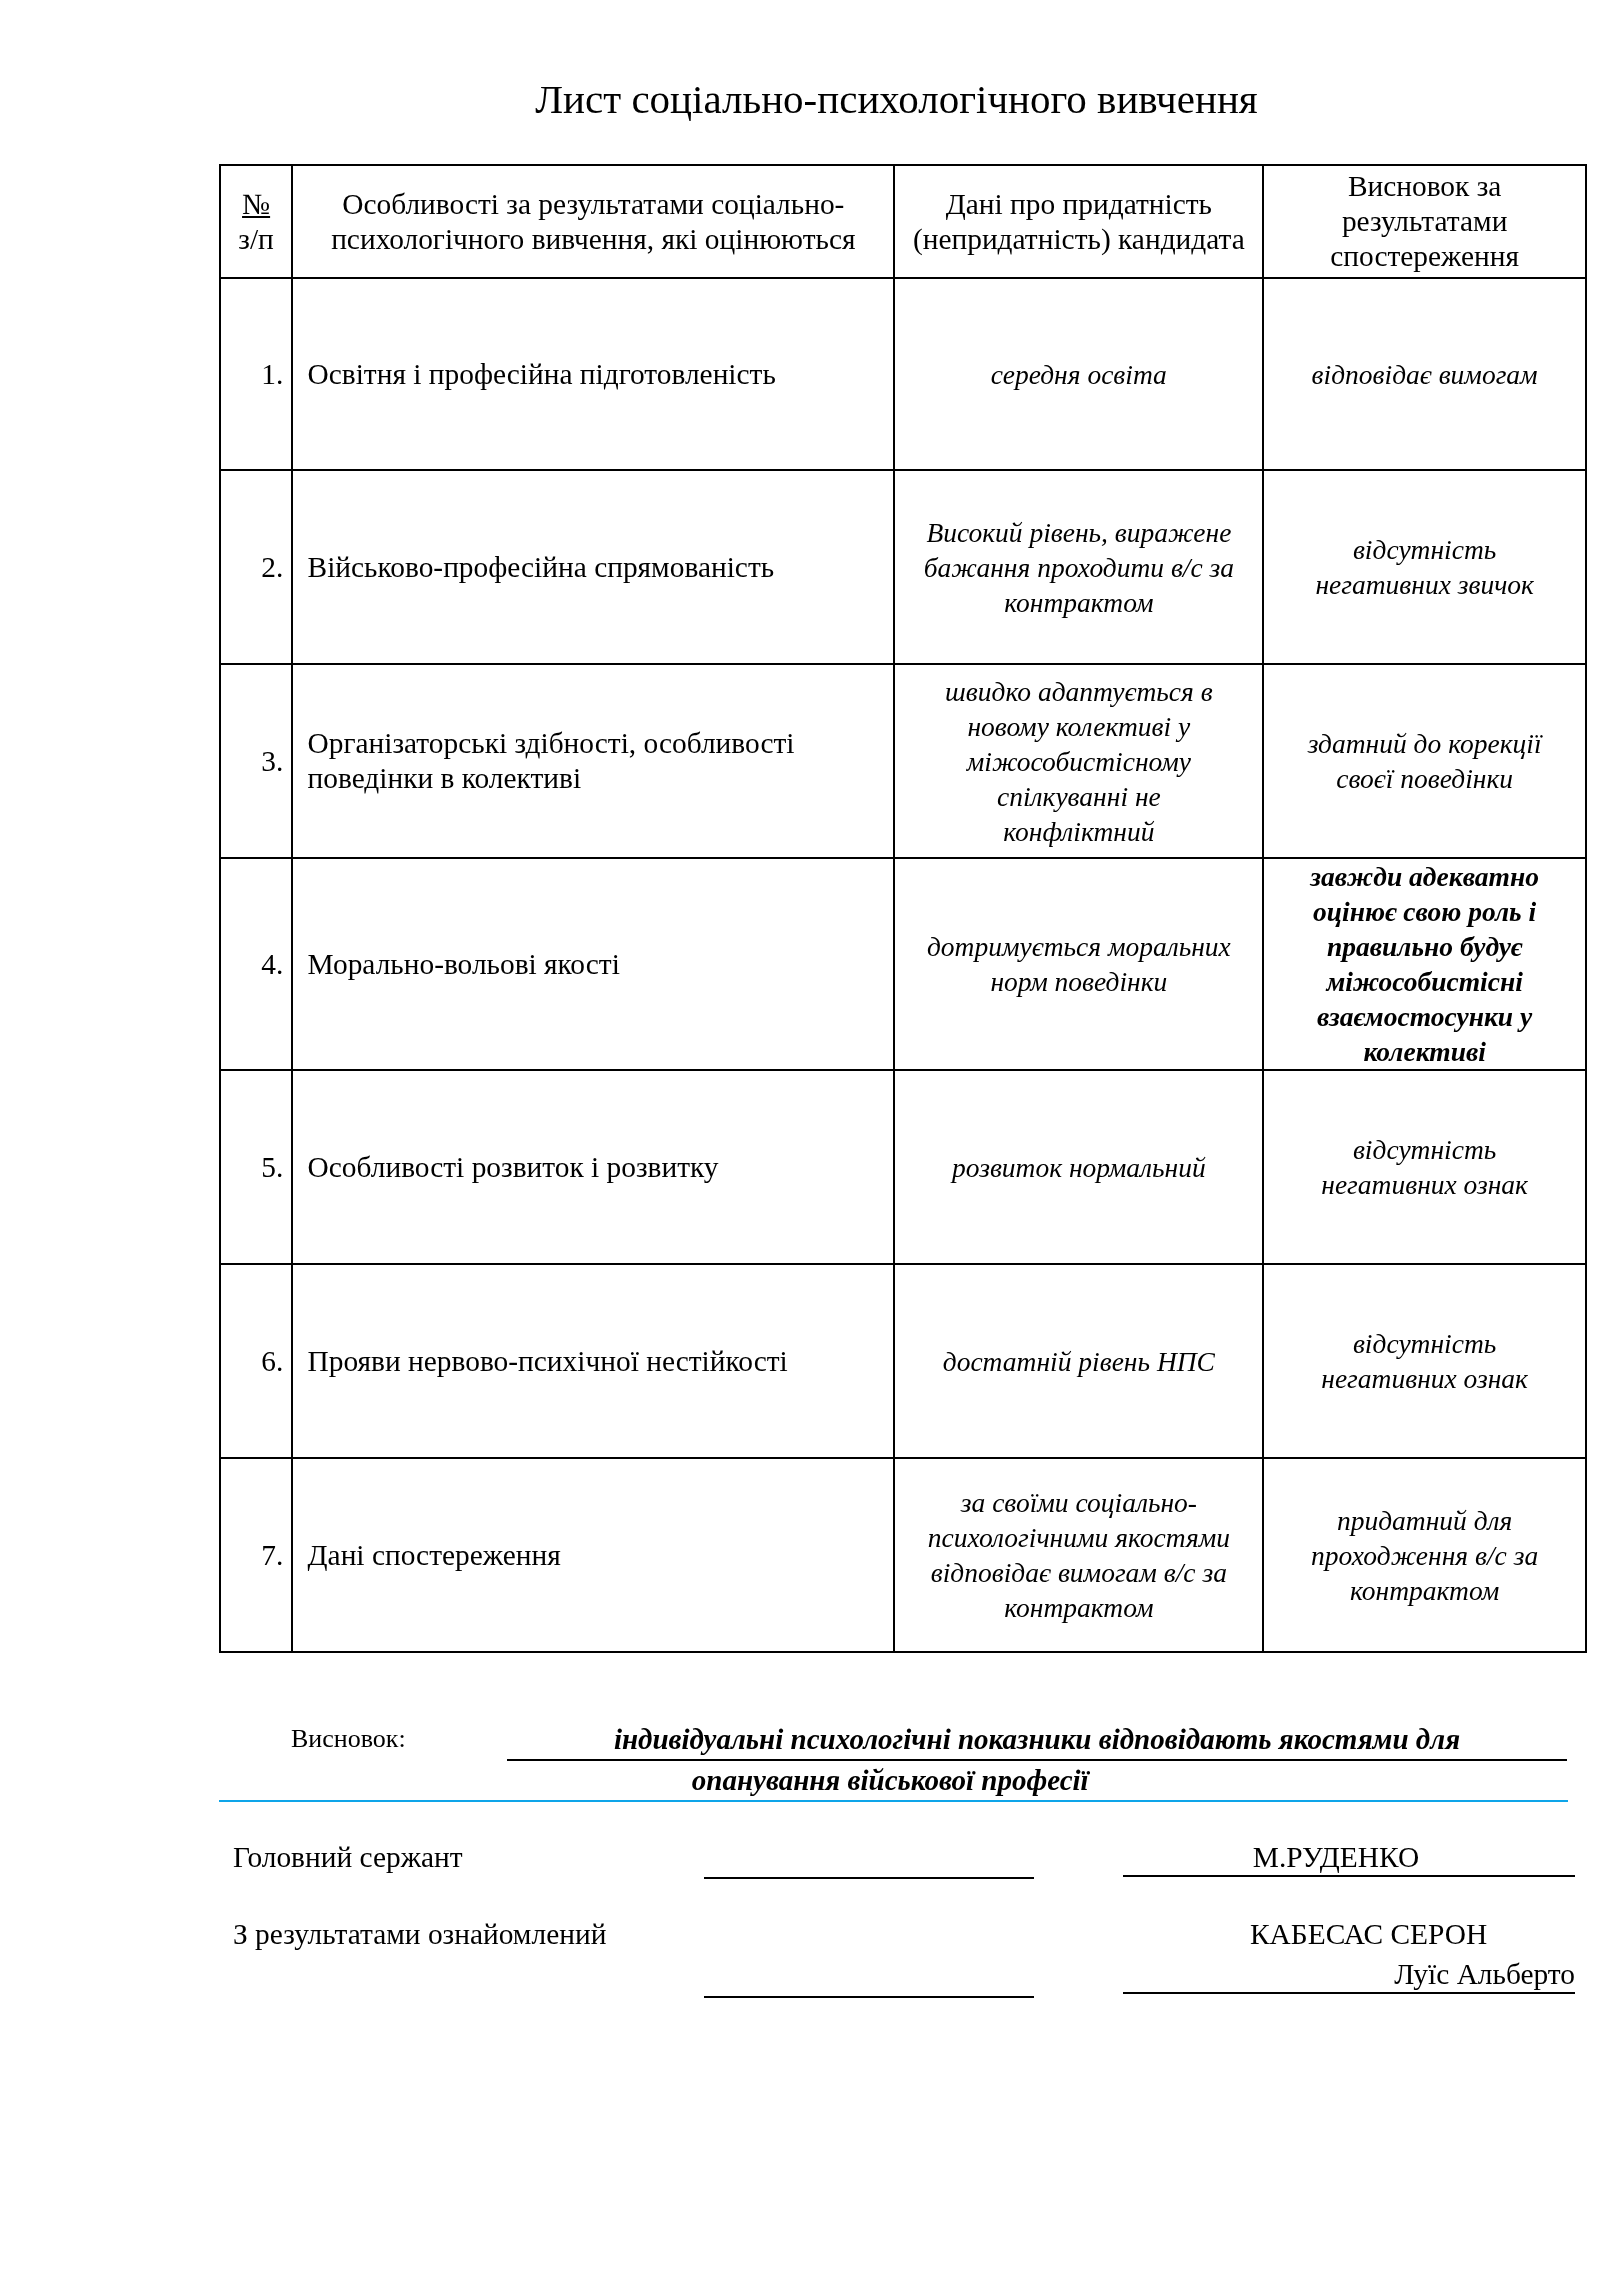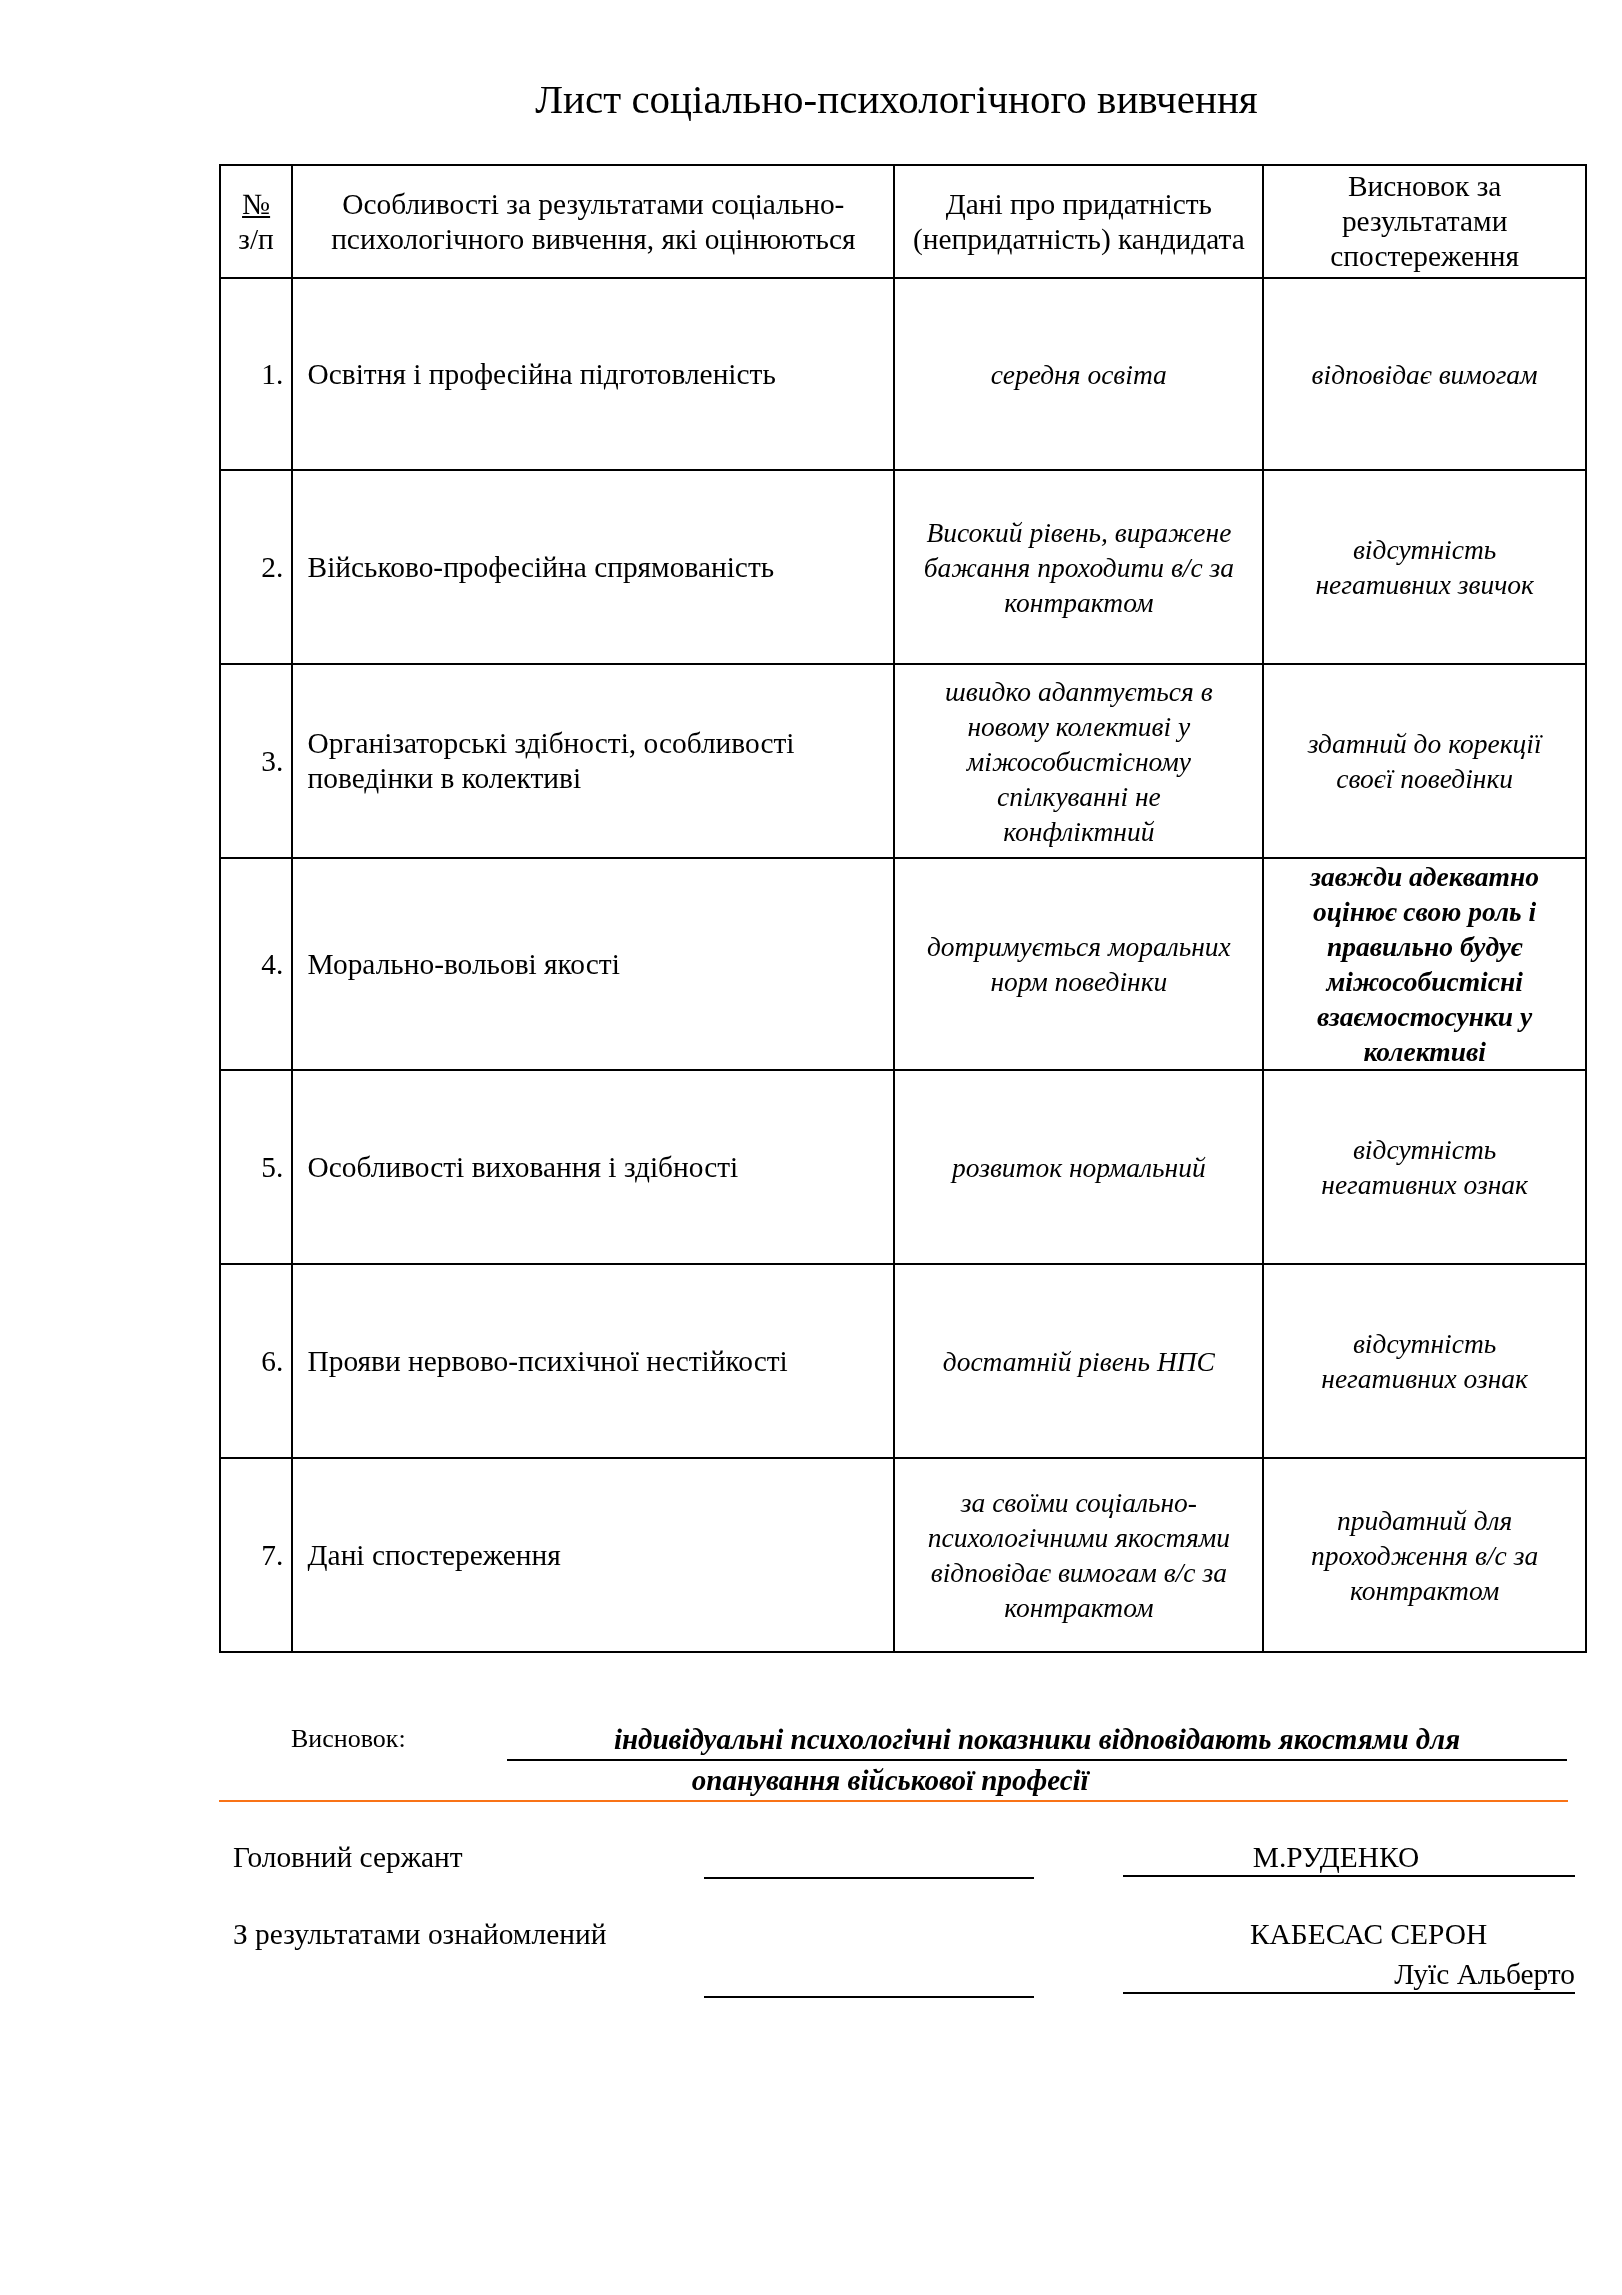--- a/index.html
+++ b/index.html
@@ -18,21 +18,21 @@
                       font-size:27.5px !important; line-height:35px !important; }
   .c1 { width:72px; } .c2 { width:601px; } .c3 { width:368px; } .c4 { width:322px; }
   .r1 { height:192px; } .r2 { height:194px; } .r3 { height:194px; } .r4 { height:207px; }
   .r5 { height:194px; } .r6 { height:194px; } .r7 { height:194px; }
 
   .concl-label { position:absolute; left:291px; top:1721px; font-size:26px; line-height:35px; }
   .concl-line1 { position:absolute; left:507px; width:1060px; top:1722px; height:37px;
                  border-bottom:2px solid #000; text-align:center; font-style:italic; font-weight:bold;
                  font-size:29px; line-height:35px; }
   .concl-line2 { position:absolute; left:219px; width:1349px; top:1763px; height:37px;
-                 border-bottom:2px solid #f97316; text-align:center; font-style:italic; font-weight:bold;
+                 border-bottom:2px solid #0ea5e9; text-align:center; font-style:italic; font-weight:bold;
                  font-size:29px; line-height:35px; }
   .concl-line2 span { display:inline-block; margin-left:-6.5px; }
 
   .sig-label { position:absolute; left:233px; font-size:29.4px; line-height:35px; }
   .sig-blank { position:absolute; left:704px; width:330px; border-bottom:2px solid #000; height:2px; }
   .sig-name-line { position:absolute; left:1123px; width:452px; border-bottom:2px solid #000; }
   .sig-name { font-size:29.4px; line-height:35px; }
 </style>
 </head>
 <body>
@@ -75,21 +75,21 @@
     <td class="concl">здатний до корекції своєї поведінки</td>
   </tr>
   <tr class="row r4">
     <td class="num">4.</td>
     <td class="feat">Морально-вольові якості</td>
     <td class="data">дотримується моральних норм поведінки</td>
     <td class="concl" style="padding:0 19.6px !important;font-weight:bold;">завжди адекватно оцінює свою роль і правильно будує міжособистісні взаємостосунки у колективі</td>
   </tr>
   <tr class="row r5">
     <td class="num">5.</td>
-    <td class="feat">Особливості виховання і здібності</td>
+    <td class="feat">Особливості розвиток і розвитку</td>
     <td class="data">розвиток нормальний</td>
     <td class="concl" style="padding:0 39px !important;">відсутність негативних ознак</td>
   </tr>
   <tr class="row r6">
     <td class="num">6.</td>
     <td class="feat">Прояви нервово-психічної нестійкості</td>
     <td class="data">достатній рівень НПС</td>
     <td class="concl" style="padding:0 39px !important;">відсутність негативних ознак</td>
   </tr>
   <tr class="row r7">

